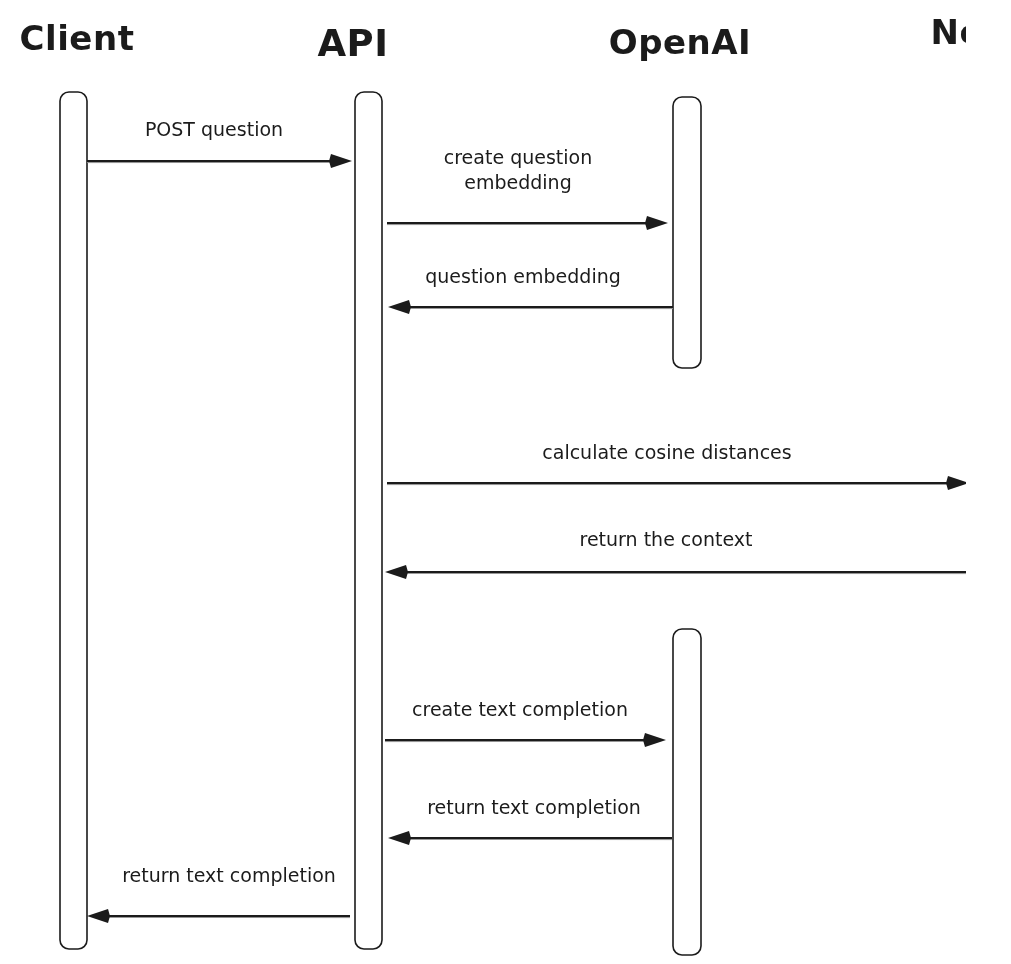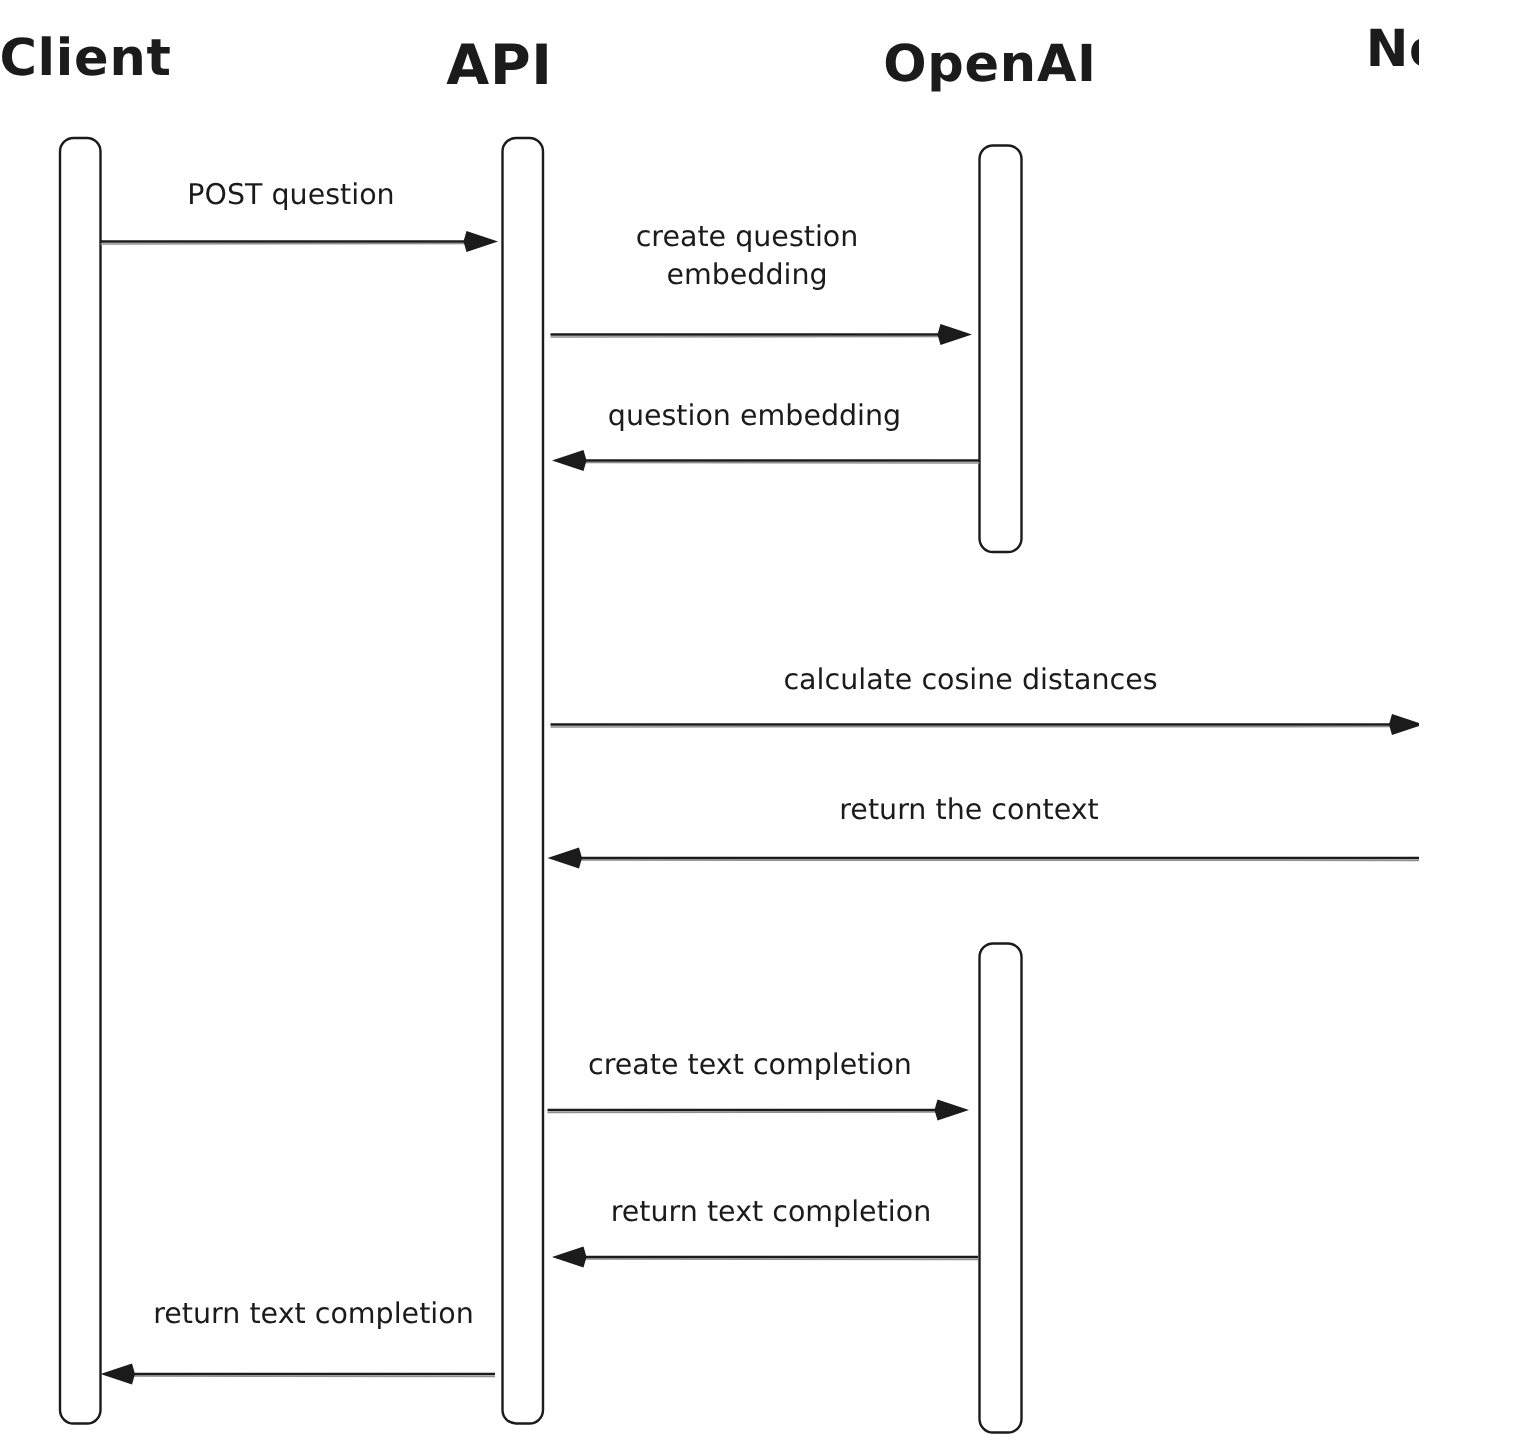--- a/index.html
+++ b/index.html
@@ -6,20 +6,21 @@
     margin: 0;
     padding: 0;
     background: #ffffff;
   }
   .canvas-wrap {
     position: relative;
     width: 946px;
     height: 964px;
     background: #ffffff;
     overflow: hidden;
+    padding-left: 20px;
   }
   svg {
     display: block;
   }
   text {
     font-family: "DejaVu Sans", sans-serif;
   }
   .actor-label {
     font-weight: bold;
     letter-spacing: 0.5px;

